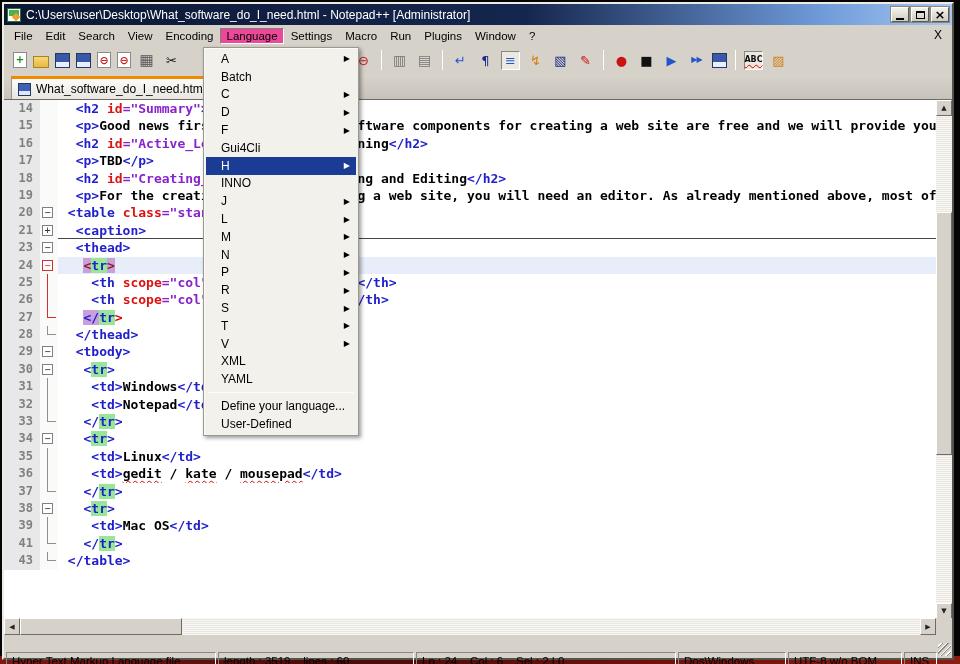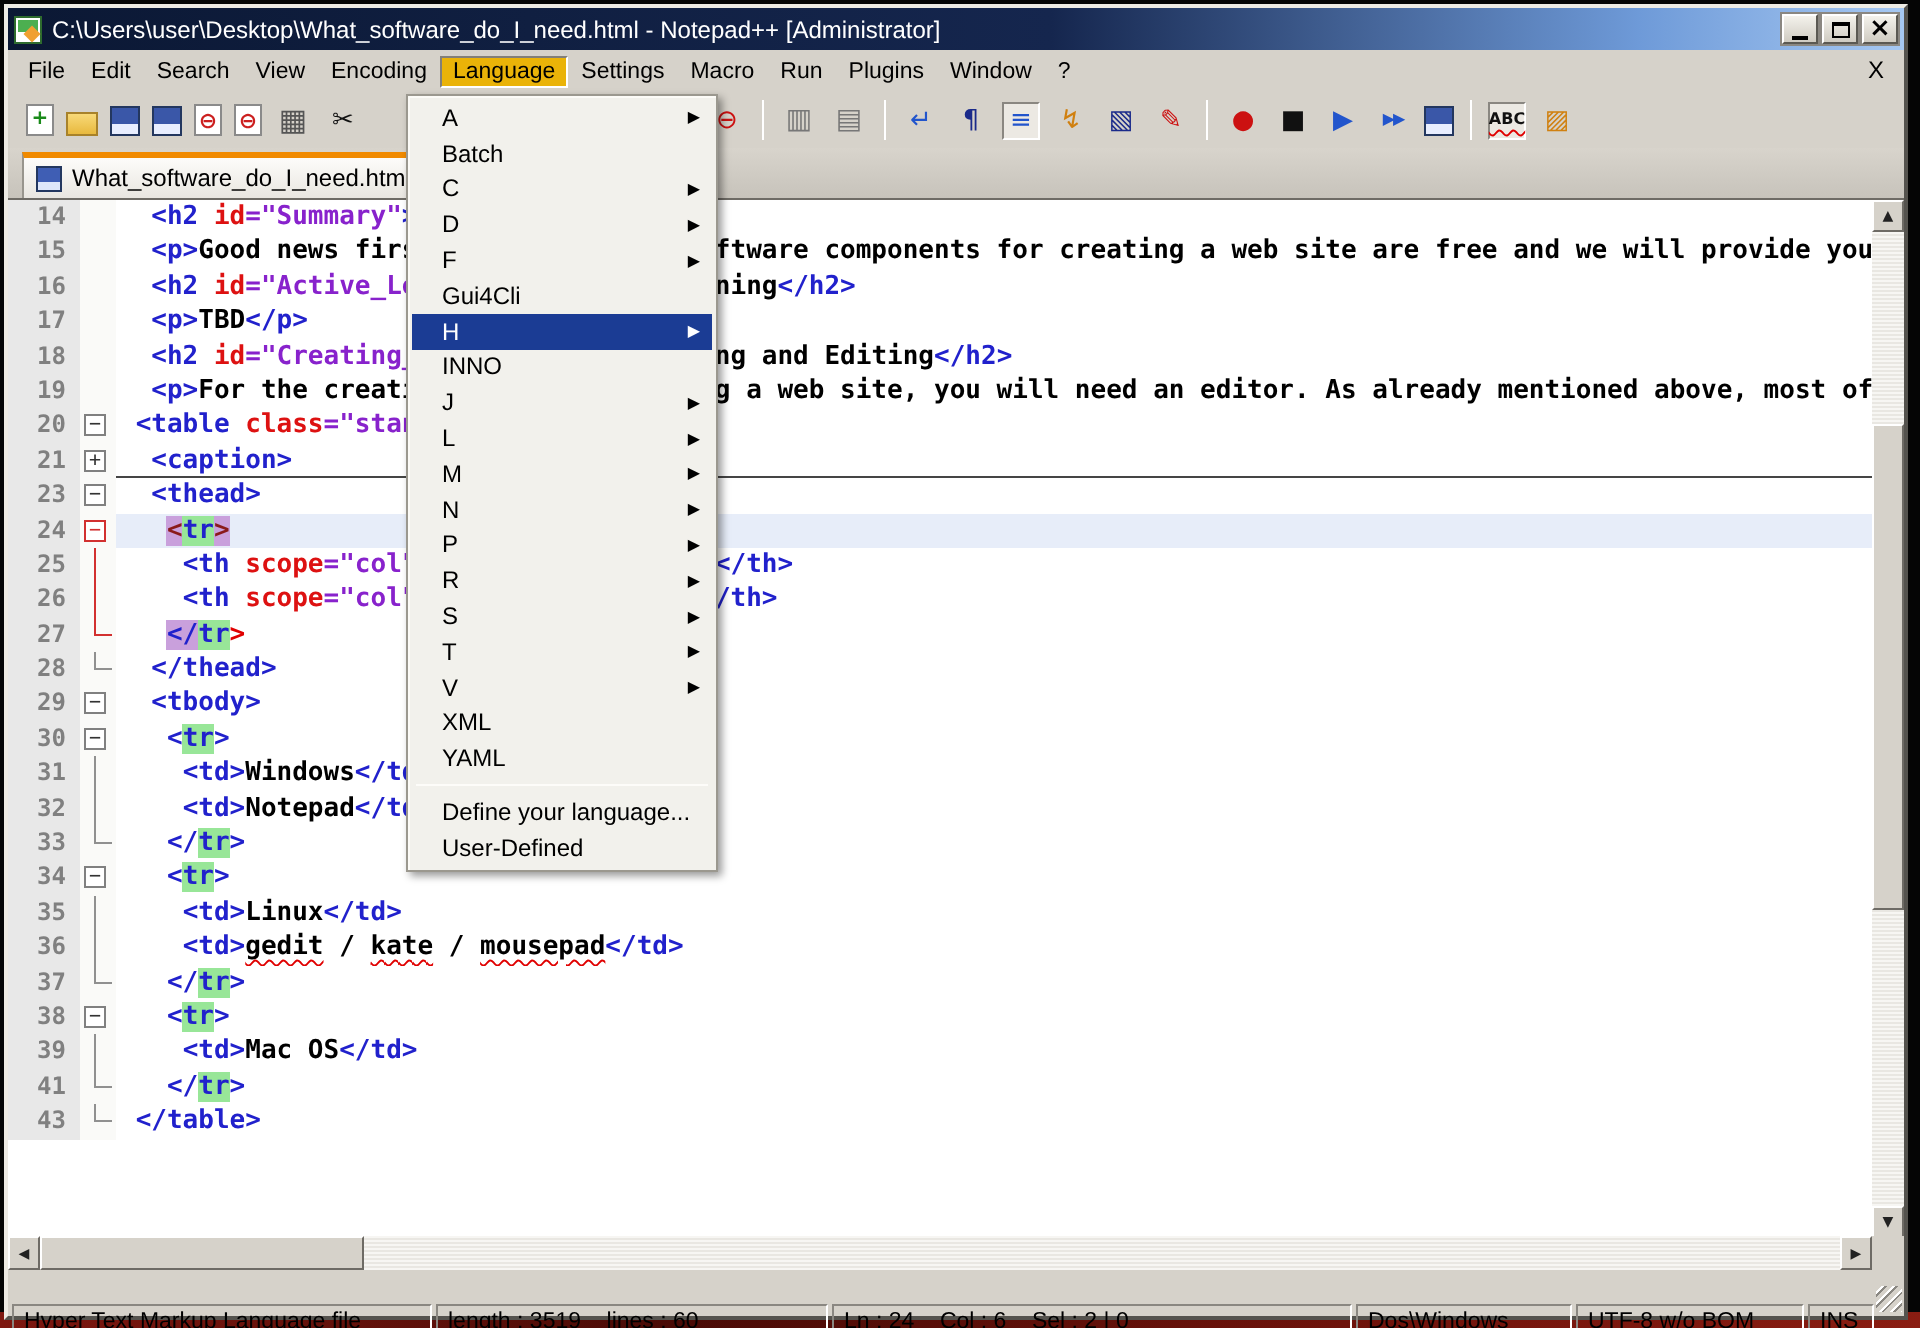--- a/index.html
+++ b/index.html
@@ -28,21 +28,21 @@
   .capbtns{display:flex;gap:2px;margin-left:4px}
   .capbtn{width:18px;height:15px;background:linear-gradient(#F4F2EC,#CFCBC2);border:1px solid;
        border-color:#FFFFFF #5B5953 #5B5953 #FFFFFF;outline:1px solid #8A8781;
        display:flex;align-items:center;justify-content:center}
   .gmin{width:8px;height:2px;background:#000;margin-top:8px}
   .gmax{width:9px;height:8px;border:1px solid #000;border-top-width:2px}
   .gclose{font-weight:bold;font-size:13px;line-height:1;color:#000;font-family:"DejaVu Sans",sans-serif}
   
   .menubar{height:21px;display:flex;align-items:center;padding-left:4px;font-size:11.5px;position:relative;color:#000}
   .mbitem{padding:2px 6px;margin-right:1px;cursor:default}
-  .mbitem.pressed{background:#eab308;border:1px solid;border-color:#827F79 #FFFFFF #FFFFFF #827F79;padding:1px 5px}
+  .mbitem.pressed{background:#ec4899;border:1px solid;border-color:#827F79 #FFFFFF #FFFFFF #827F79;padding:1px 5px}
   .mbclose{position:absolute;right:10px;top:3px;font-size:12px;color:#000}
   
   .toolbar{height:28px;display:flex;align-items:center;padding-left:6px}
   .tbico{width:19px;height:19px;margin:0 3px;display:flex;align-items:center;justify-content:center;
        font-size:13px;line-height:1;font-family:"DejaVu Sans",sans-serif;flex:none}
   .tbsep{width:1px;height:20px;background:#99968E;border-right:1px solid #FFFFFF;margin:0 5px;flex:none}
   .tbgap{width:142px;flex:none}
   .ic-pg{background:#fff;border:1px solid #8a8a8a;width:14px;height:16px;font-size:10px;font-weight:bold}
   .ic-plus{color:#1a8a1a}.ic-minus{color:#CC2020;font-size:11px}
   .ic-folder{background:linear-gradient(#F8D978,#E8B93E);border:1px solid #A8822A;width:16px;height:12px;margin-top:4px}

